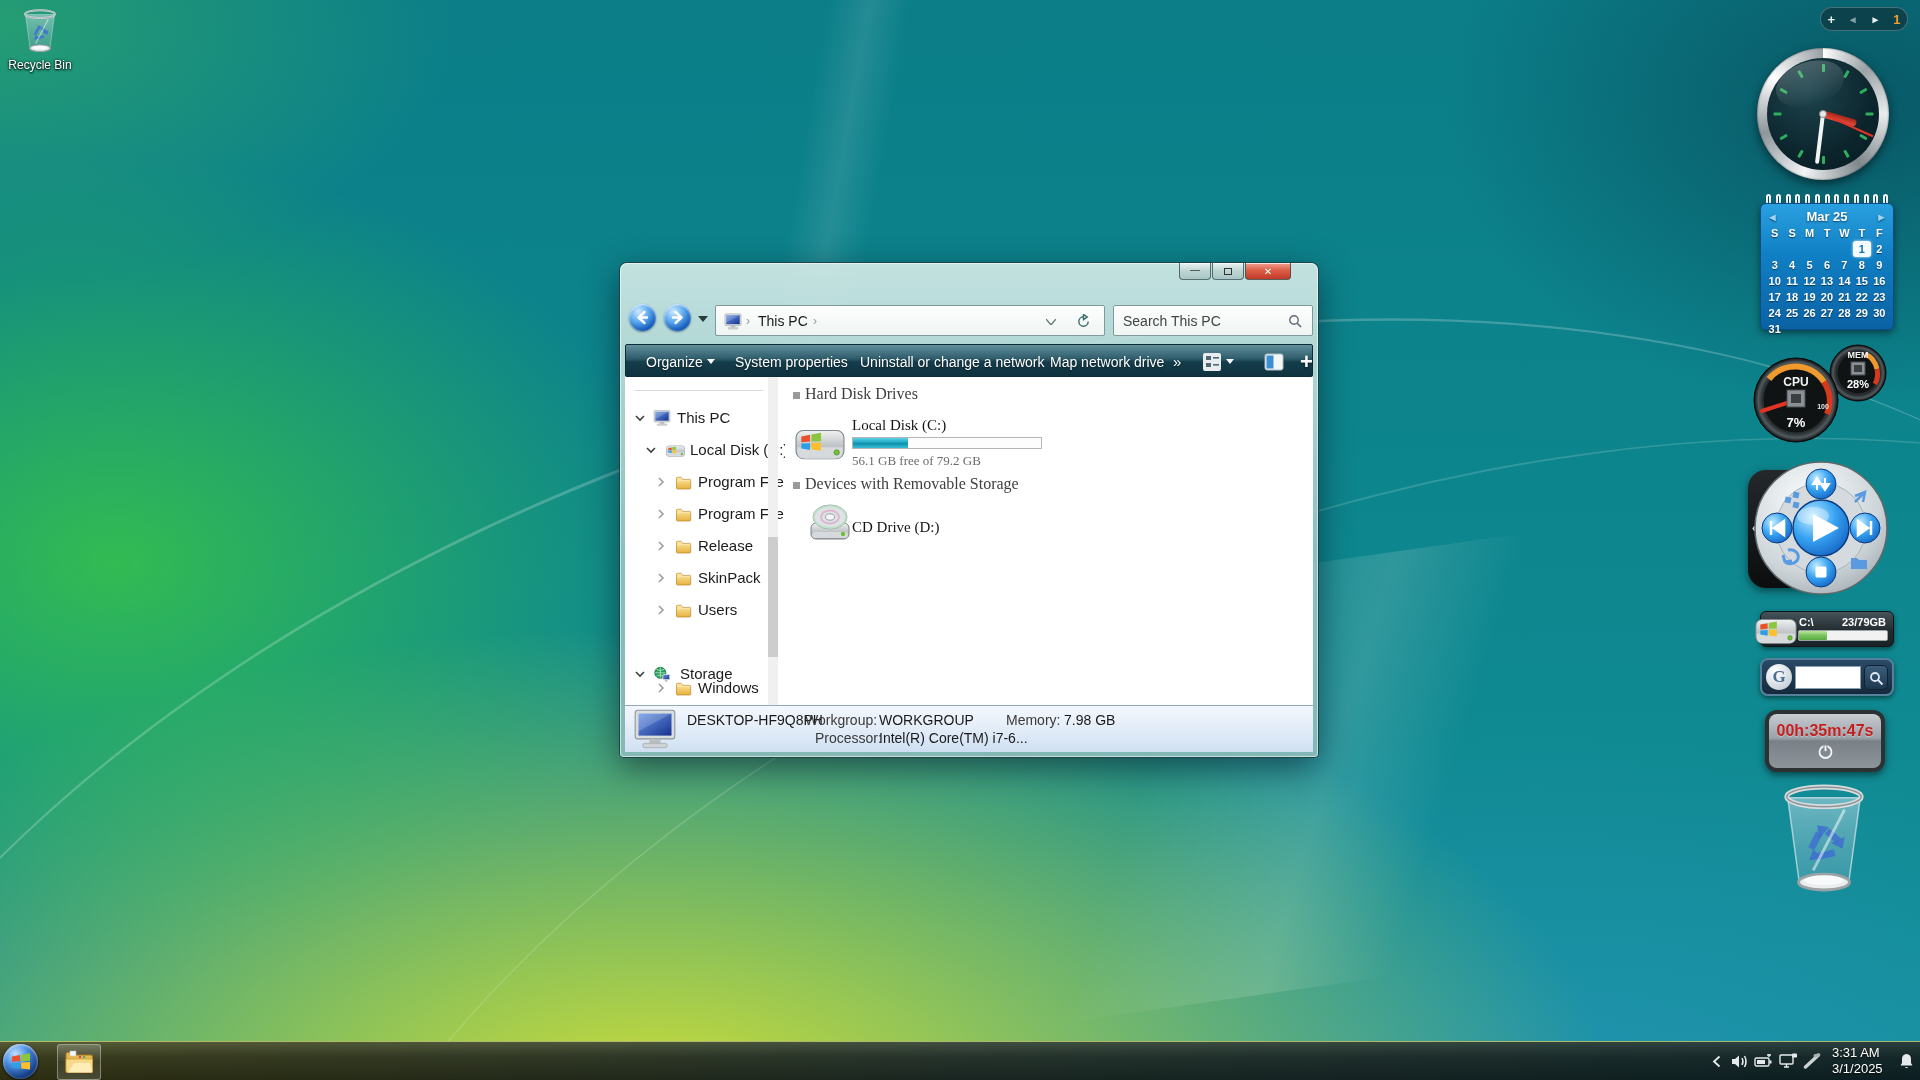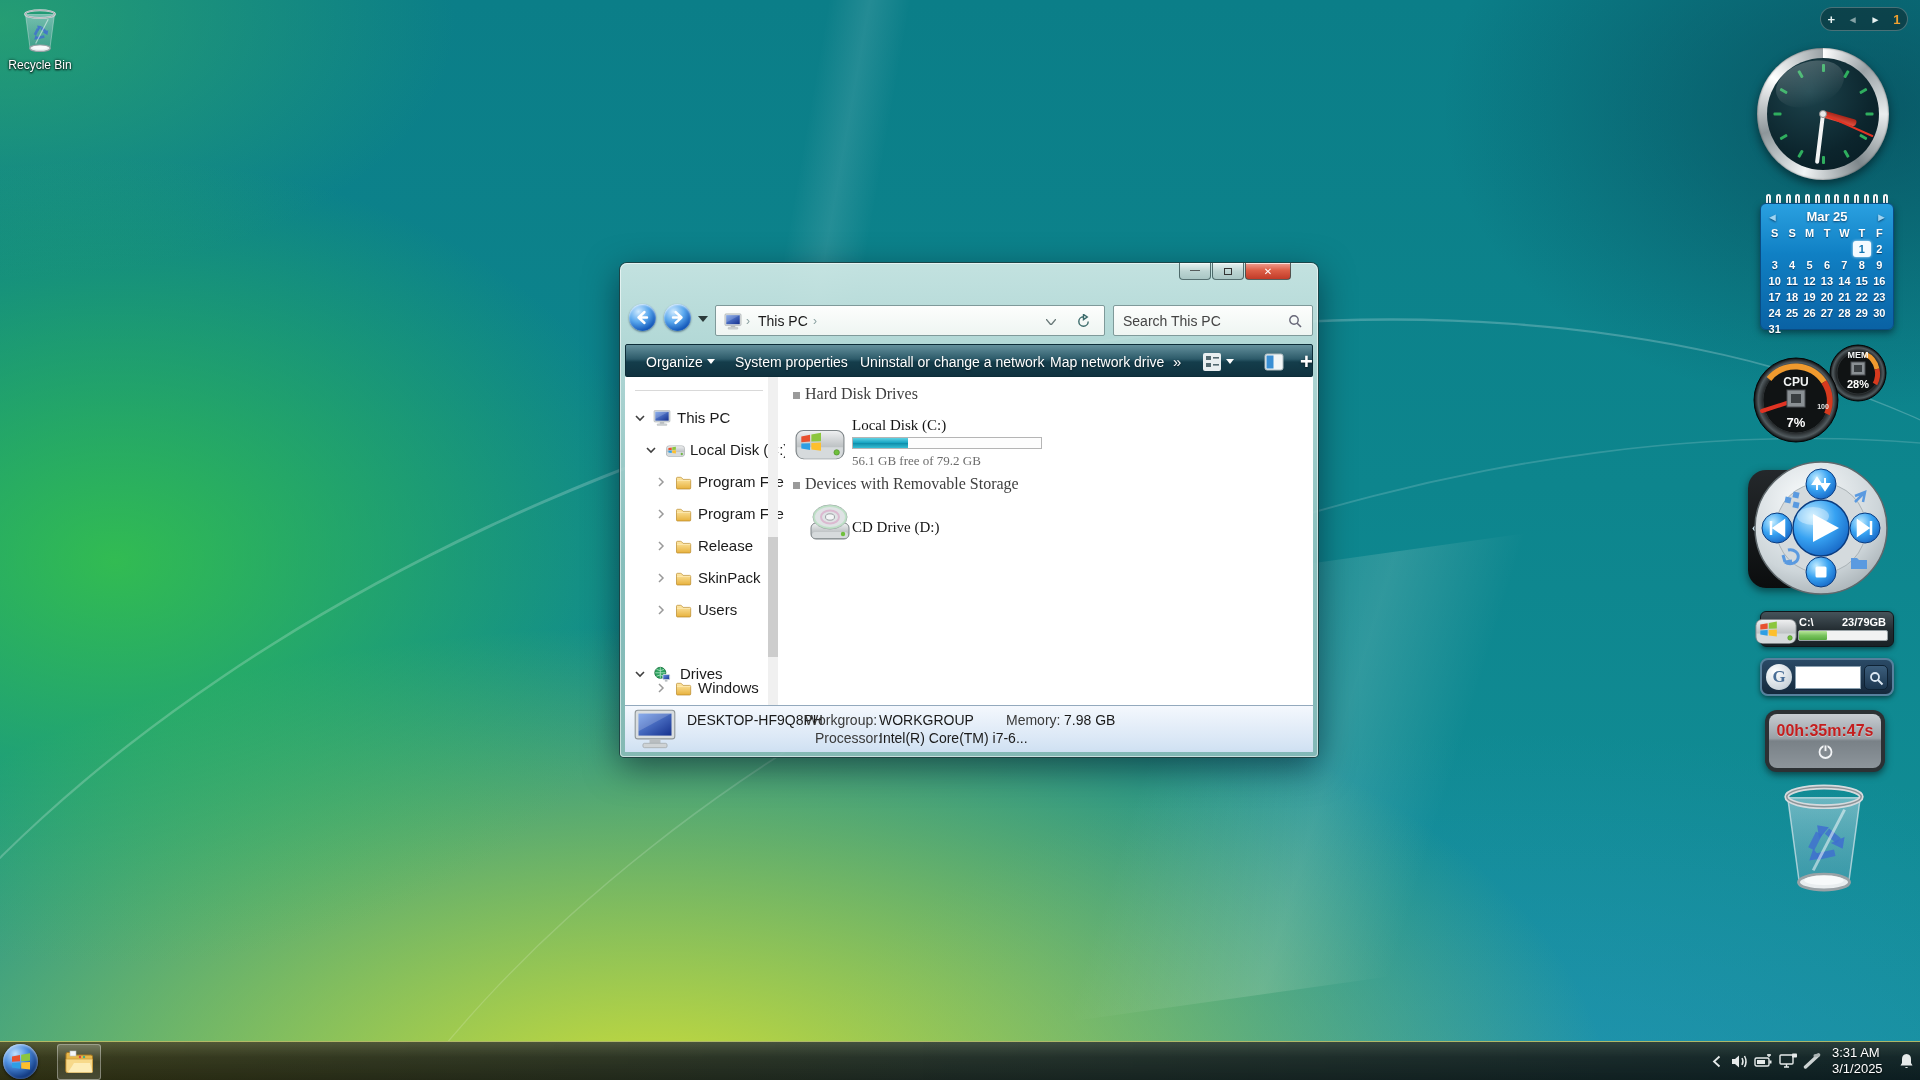--- a/index.html
+++ b/index.html
@@ -393,21 +393,21 @@
         <div class="treerow" style="left:0; top:286px; width:160px;">
           <svg class="chev" style="left:9px; top:5px;" viewBox="0 0 12 12">
               <path d="M2,4 L6,8 L10,4" stroke="#404040" stroke-width="1.6" fill="none"></path>
             </svg>
           <svg width="18" height="17" viewBox="0 0 20 20" style="position:absolute; left:28px; top:3px;">
             <circle cx="8" cy="8" r="6.5" fill="#2aa05c" stroke="#14703a"></circle>
               <path d="M2,8 L14,8 M8,1.5 L8,14.5 M3.5,4 Q8,7 12.5,4 M3.5,12 Q8,9 12.5,12" stroke="#bfe8cf" stroke-width=".9" fill="none"></path>
             <rect x="11" y="10" width="8" height="6" rx="1" fill="url(#gScreen)" stroke="#d8dee0"></rect>
               <rect x="13.4" y="16" width="3" height="2.4" fill="#b9bec1"></rect>
           </svg>
-          <span style="position:absolute; left:55px; top:2px;">Drives</span>
+          <span style="position:absolute; left:55px; top:2px;">Storage</span>
         </div>
 
         <div class="scroll" style="left:143px; top:0; width:10px; height:328px;">
           <div class="thumb" style="left:0; top:160px; width:10px; height:120px;"></div>
         </div>
       </div>
 
       <div style="position:absolute; left:160px; top:0; width:528px; height:328px; background:#fff;font-family:Liberation Serif, serif;">
         <div class="gmark" style="left:8px; top:15px;"></div>
         <div class="ghead" style="left:20px; top:8px;">Hard Disk Drives</div>

